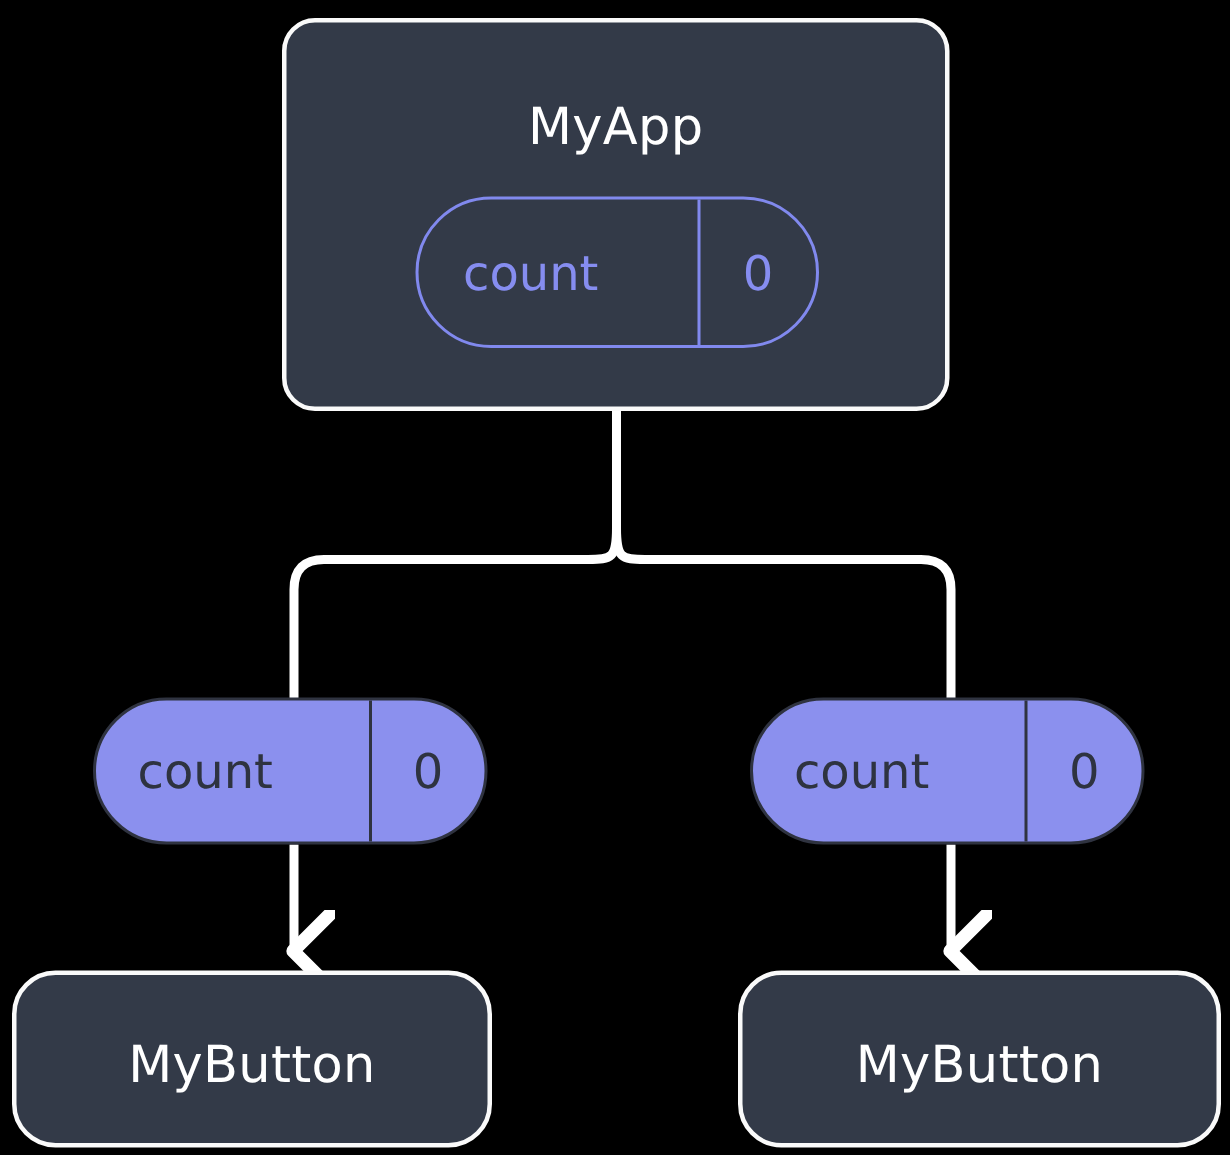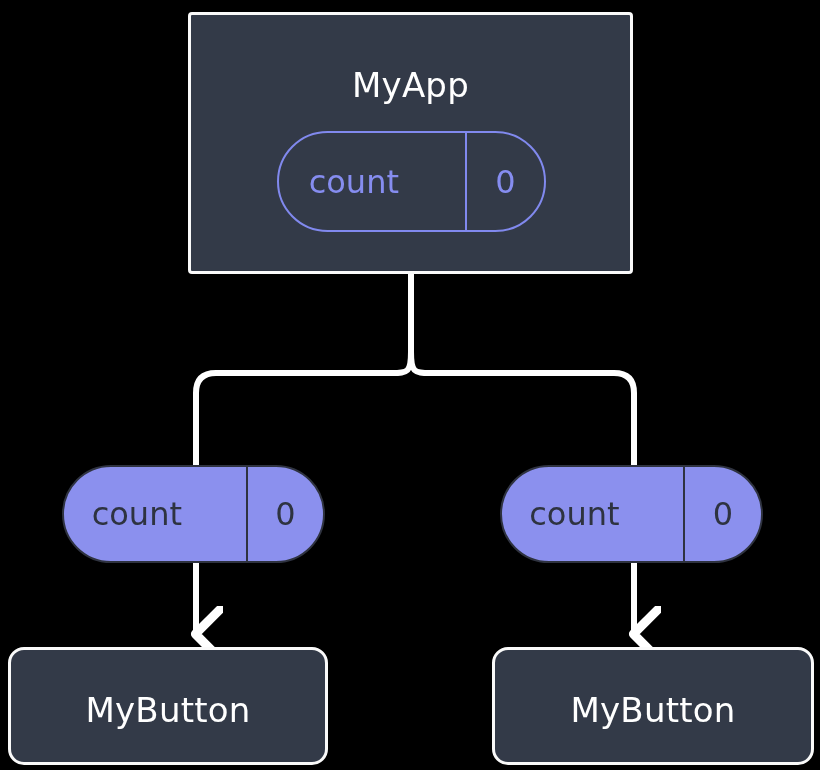--- a/index.html
+++ b/index.html
@@ -22,42 +22,42 @@
     width: 820px;
     height: 770px;
     pointer-events: none;
   }
 
   
   .comp-box {
     position: absolute;
     background: #333A48;
     border: 3px solid #FAFAFA;
-    border-radius: 16px;
+    border-radius: 29px;
     box-sizing: border-box;
     z-index: 3;
   }
   .comp-title {
     position: absolute;
     left: 0;
     right: 0;
     text-align: center;
     color: #FFFFFF;
     font-size: 34px;
     font-weight: 400;
     letter-spacing: 0.2px;
     white-space: nowrap;
   }
 
   #box-myapp {
     left: 188px;
     top: 12px;
     width: 445px;
     height: 262px;
-    border-radius: 4px;
+    border-radius: 22px;
   }
   #box-myapp .comp-title { top: 50px; }
 
   #box-mybutton-left {
     left: 8px;
     top: 647px;
     width: 320px;
     height: 118px;
   }
   #box-mybutton-right {

